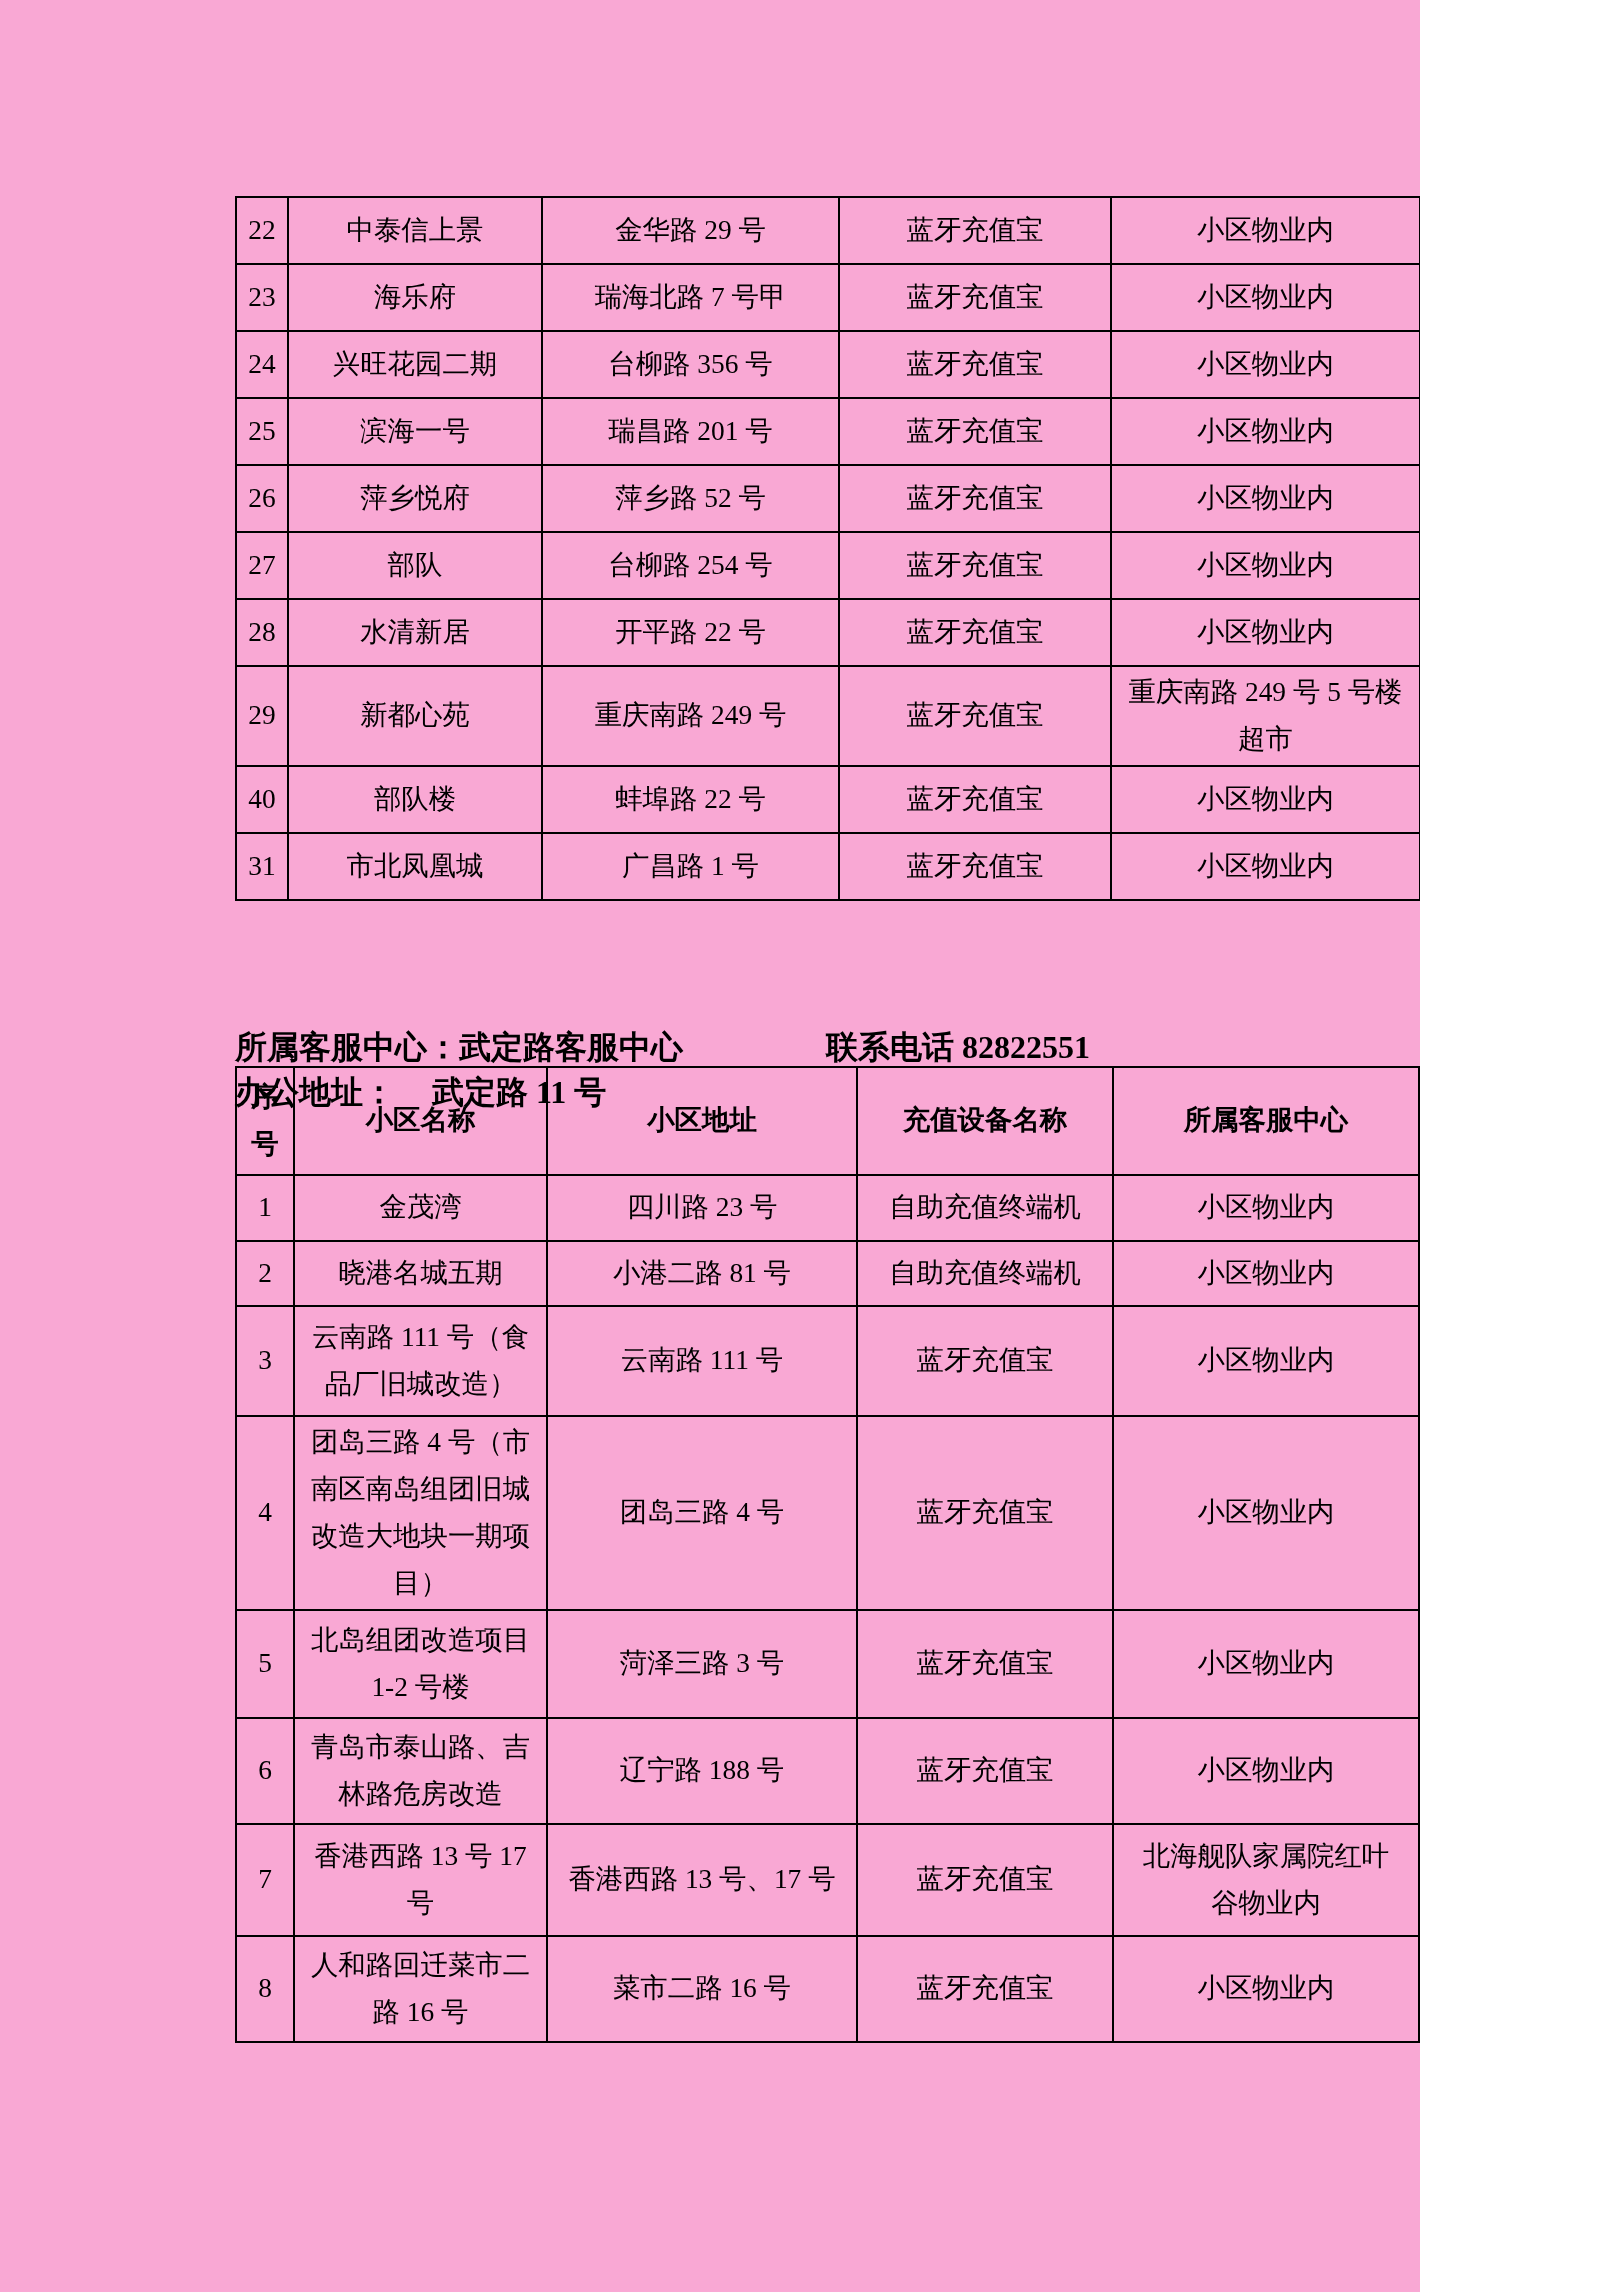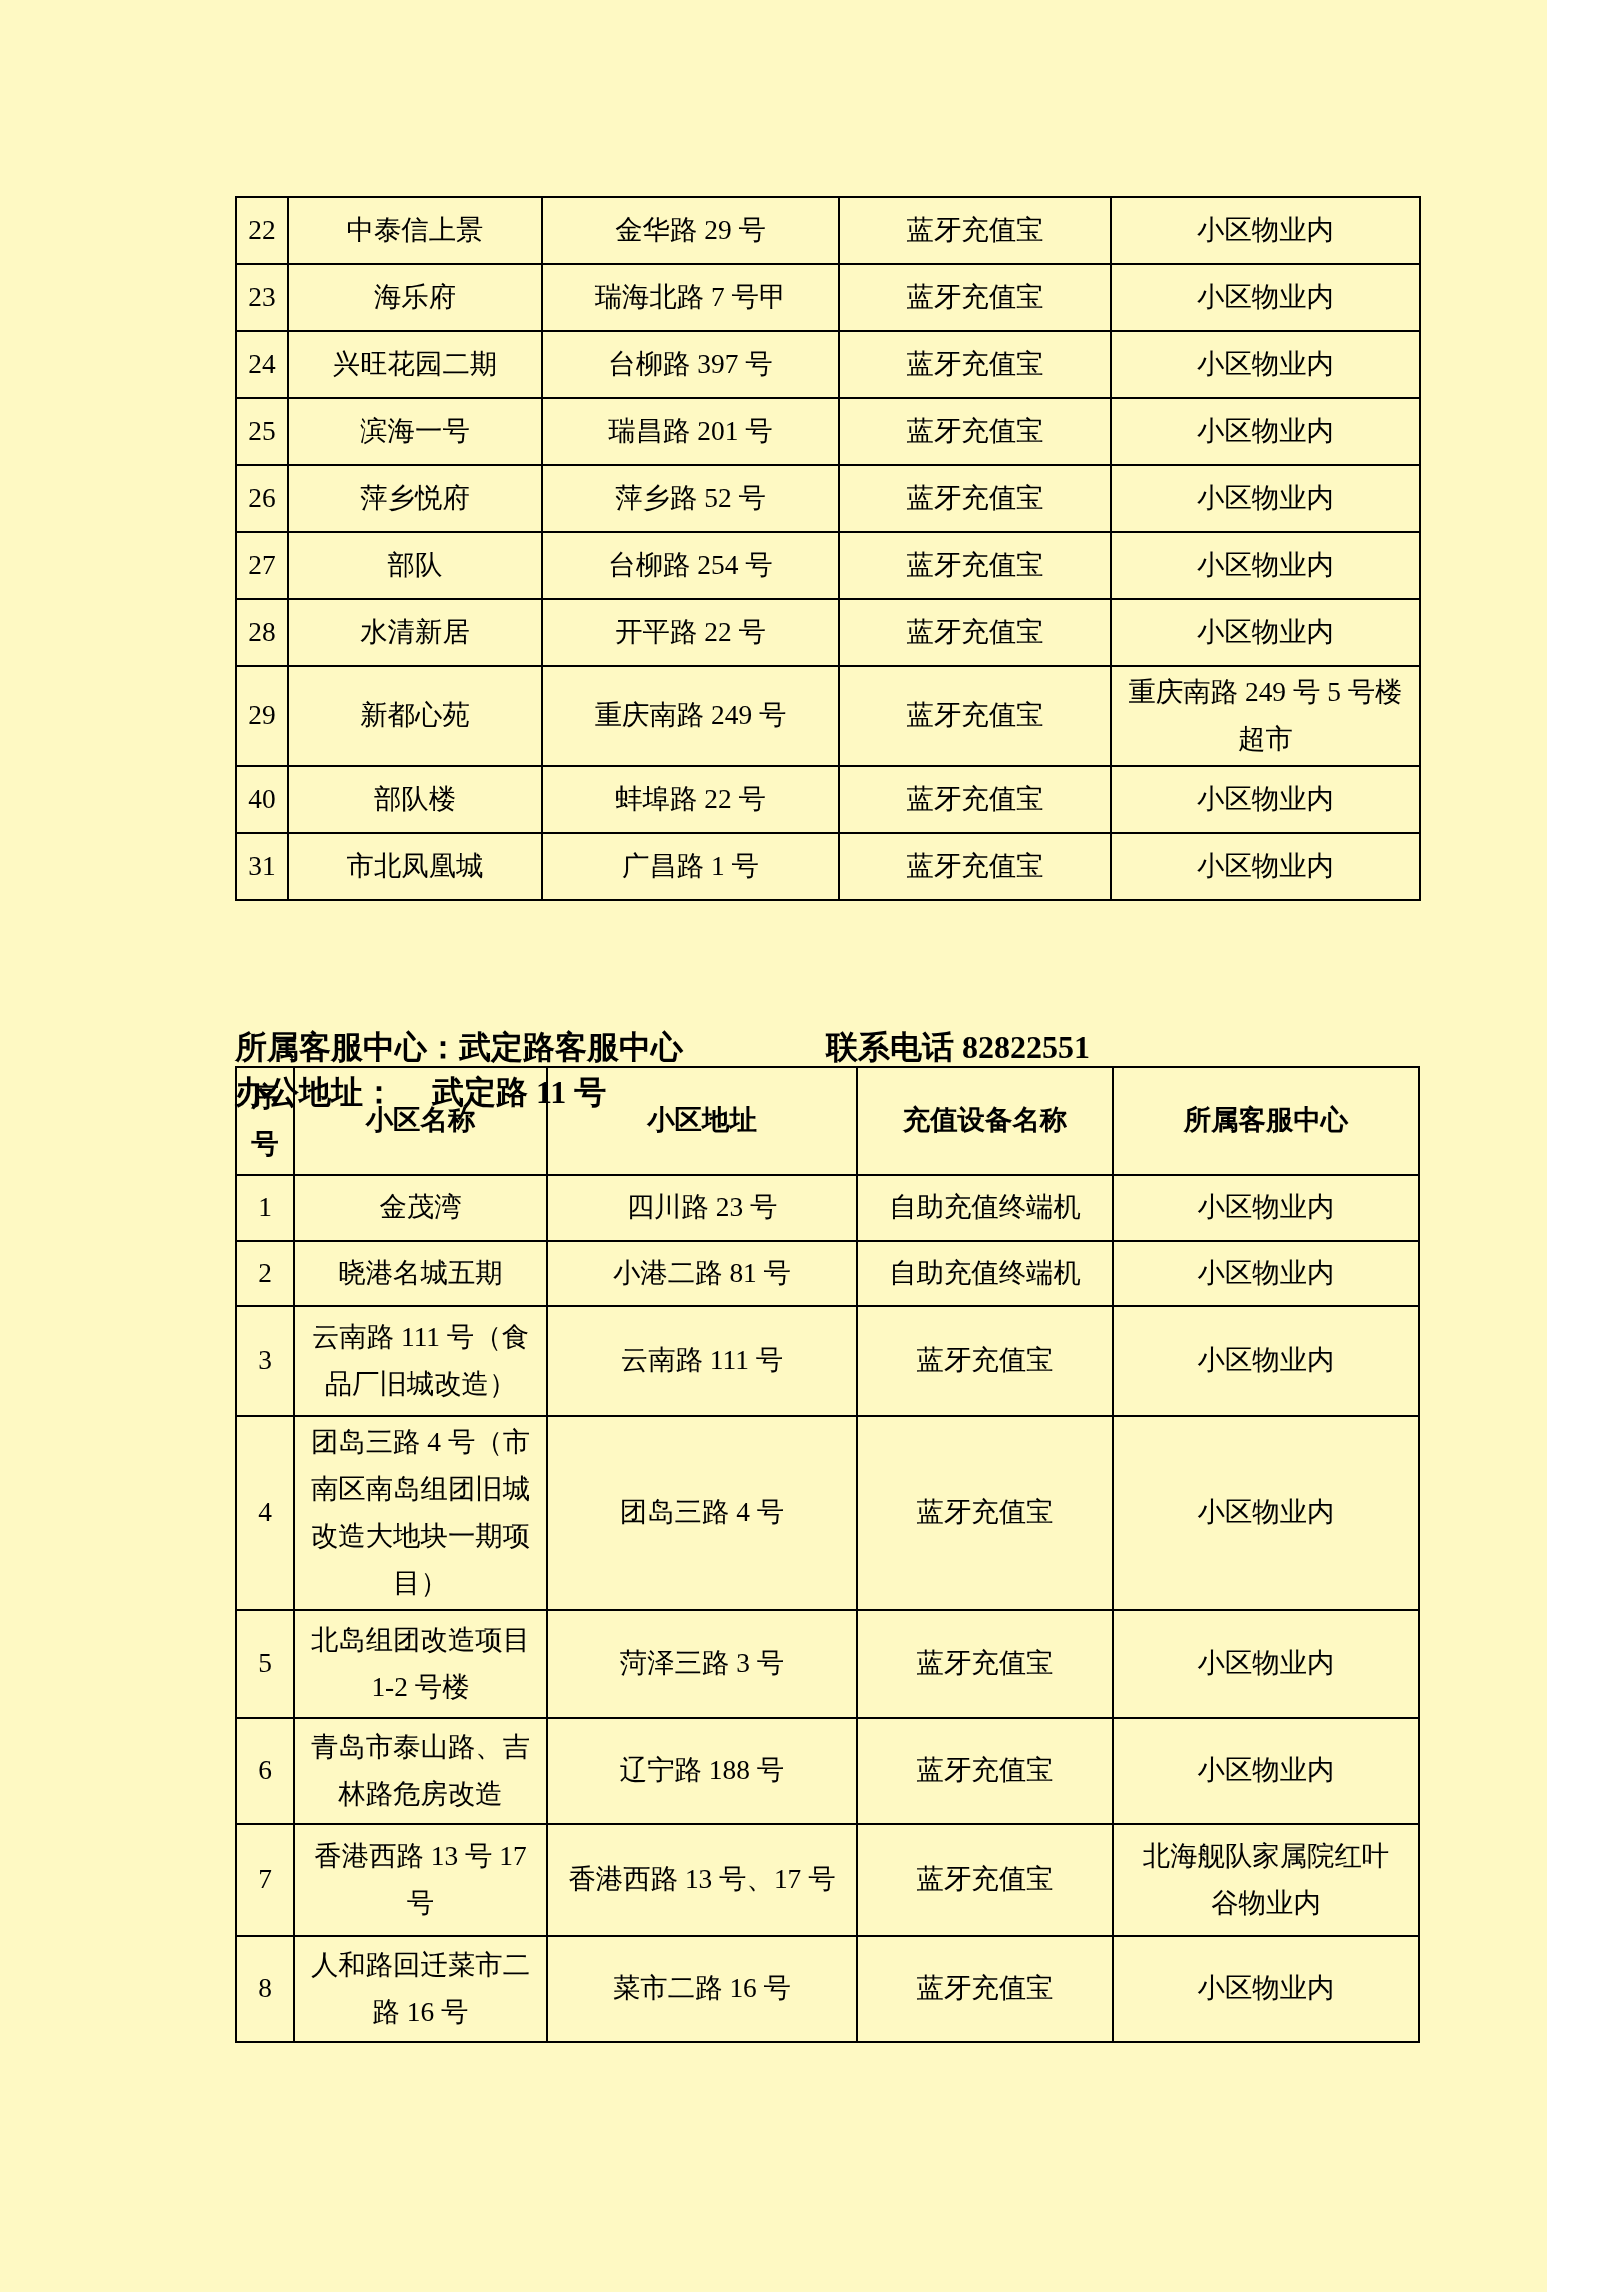--- a/index.html
+++ b/index.html
@@ -1,20 +1,20 @@
 <!DOCTYPE html>
 <html><head>
 <meta charset="utf-8">
 <style>
   html,body{margin:0;padding:0;background:#ffffff;}
   .page{
     position:relative;
-    width:1547px;
+    width:1420px;
     height:2293px;
-    background:#fef9c3;
+    background:#f9a8d4;
     color:#000000;
     font-family:"Liberation Serif","DejaVu Serif",serif;
     overflow:hidden;
   }
   table.doc{
     position:absolute;
     left:235px;
     border-collapse:collapse;
     table-layout:fixed;
   }
@@ -70,21 +70,21 @@
       <tr style="height:67px">
         <td>23</td>
         <td>海乐府</td>
         <td>瑞海北路 7 号甲</td>
         <td>蓝牙充值宝</td>
         <td>小区物业内</td>
       </tr>
       <tr style="height:67px">
         <td>24</td>
         <td>兴旺花园二期</td>
-        <td>台柳路 397 号</td>
+        <td>台柳路 356 号</td>
         <td>蓝牙充值宝</td>
         <td>小区物业内</td>
       </tr>
       <tr style="height:67px">
         <td>25</td>
         <td>滨海一号</td>
         <td>瑞昌路 201 号</td>
         <td>蓝牙充值宝</td>
         <td>小区物业内</td>
       </tr>

